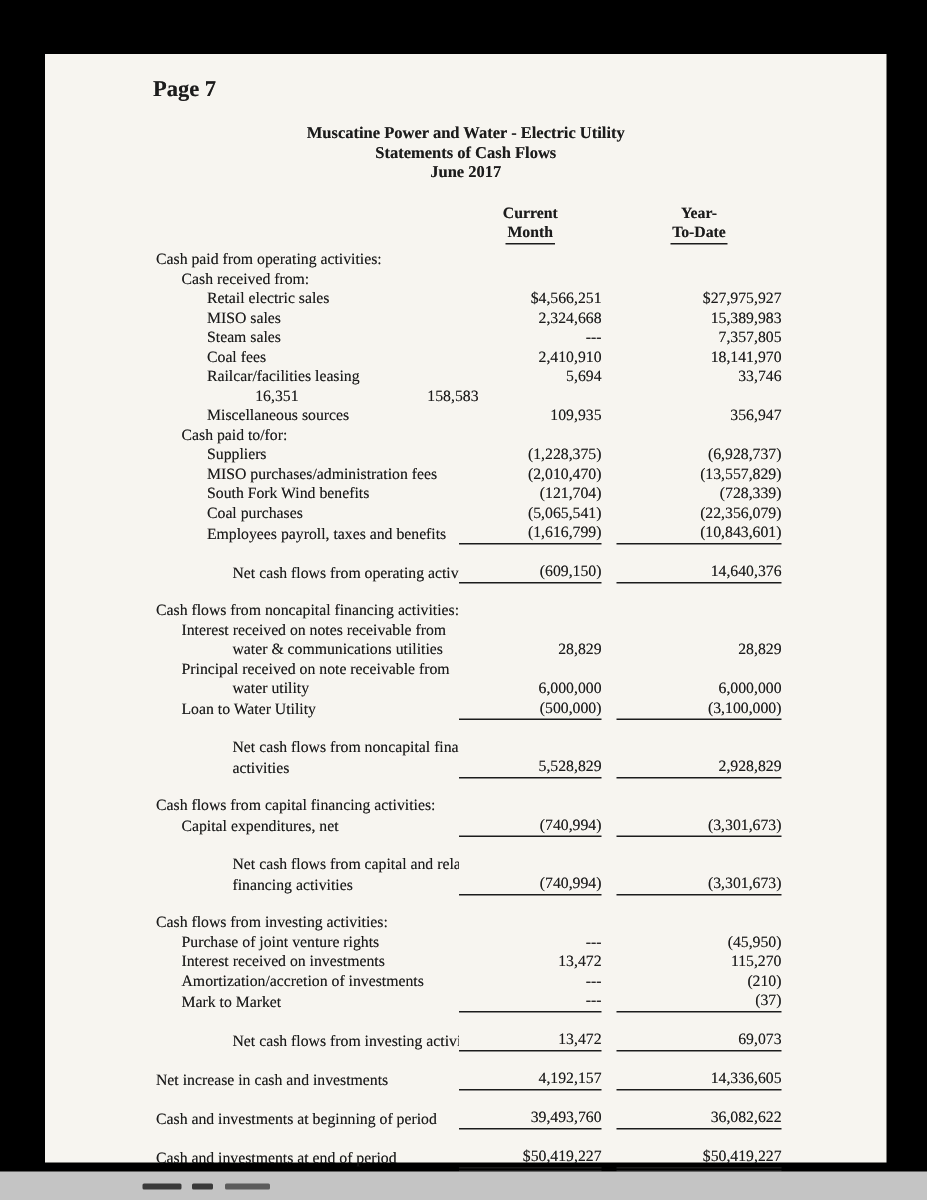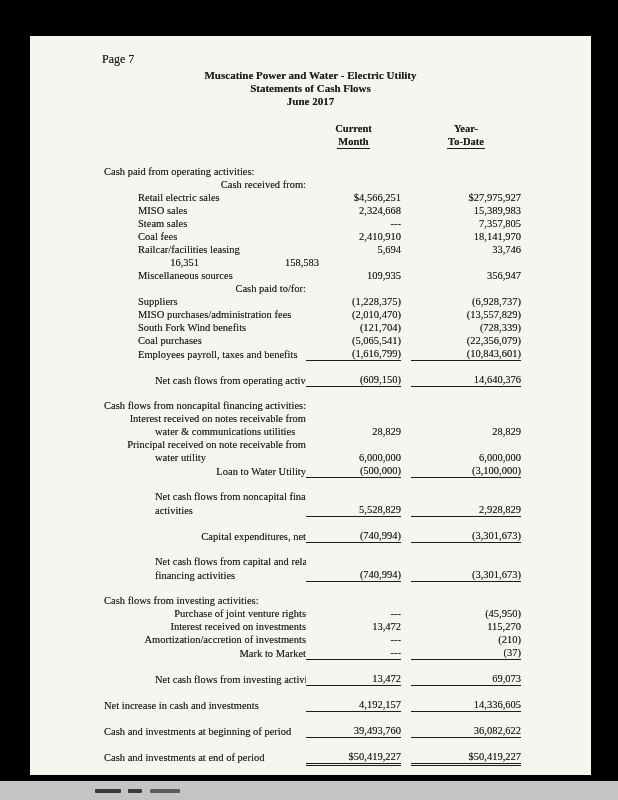--- a/index.html
+++ b/index.html
@@ -17,52 +17,53 @@
   }
   .page{
     position:absolute;
     left:30px; top:36px; right:27px; bottom:25px;
     background:var(--page-bg);
     color:var(--ink);
     text-shadow:0 0 0.4px rgba(20,20,20,0.55);
   }
   .page-number{
     margin:16px 0 0 72px;
-    font-size:12px;
+    font-size:15px;
+    font-weight:bold;
   }
   .titles{
     text-align:center;
-    margin-top:2px;
+    margin-top:14px;
     font-weight:bold;
     font-size:11px;
     line-height:13px;
   }
   .statement{
     margin:14px 70px 0 74px;
     font-size:10.5px;
     line-height:13px;
   }
   .row{display:flex;align-items:flex-end;}
   .row .label{flex:1;white-space:nowrap;overflow:hidden;}
   .ind0{padding-left:0;}
-  .ind1{padding-left:17px;text-align:right;}
+  .ind1{padding-left:17px;}
   .ind2{padding-left:34px;}
   .ind3{padding-left:51px;}
   .amt{white-space:nowrap;}
   .amt1{width:95px;text-align:right;}
   .colgap{width:10px;}
   .amt2{width:110px;text-align:right;}
   .rule-single .amt{border-bottom:1px solid var(--ink);}
   .rule-double .amt{border-bottom:1px solid var(--ink);position:relative;}
   .rule-double .amt::after{
     content:"";position:absolute;left:0;right:0;bottom:-3px;
     border-bottom:1px solid var(--ink);
   }
   .spacer{height:12px;}
-  .header-row{margin-bottom:16px;align-items:flex-end;}
+  .header-row{margin-bottom:4px;align-items:flex-end;}
   .colhead{font-weight:bold;text-align:center;}
   .colhead .u{display:inline-block;border-bottom:1px solid var(--ink);padding:0 1px;}
   .scanner-strip{
     position:absolute;left:0;right:0;bottom:0;height:19px;
     background:var(--strip);
   }
   .scan-dash{
     position:absolute;top:8px;height:4px;background:#3a3a3a;border-radius:1px;
   }
   .scan-dash.d1{left:95px;width:26px;}
@@ -235,20 +236,26 @@
           <div class="colgap"></div>
           <div class="amt amt2" style="border-bottom: none;"></div>
         </div>
         <div class="row rule-single">
           <div class="label ind3">activities</div>
           <div class="amt amt1">5,528,829</div>
           <div class="colgap"></div>
           <div class="amt amt2">2,928,829</div>
         </div>
         <div class="spacer"></div>
+        <div class="row">
+          <div class="label ind0">Cash flows from capital financing activities:</div>
+          <div class="amt amt1" style="border-bottom: none;"></div>
+          <div class="colgap"></div>
+          <div class="amt amt2" style="border-bottom: none;"></div>
+        </div>
         <div class="row rule-single">
           <div class="label ind1">Capital expenditures, net</div>
           <div class="amt amt1">(740,994)</div>
           <div class="colgap"></div>
           <div class="amt amt2">(3,301,673)</div>
         </div>
         <div class="spacer"></div>
         <div class="row">
           <div class="label ind3">Net cash flows from capital and related</div>
           <div class="amt amt1" style="border-bottom: none;"></div>

